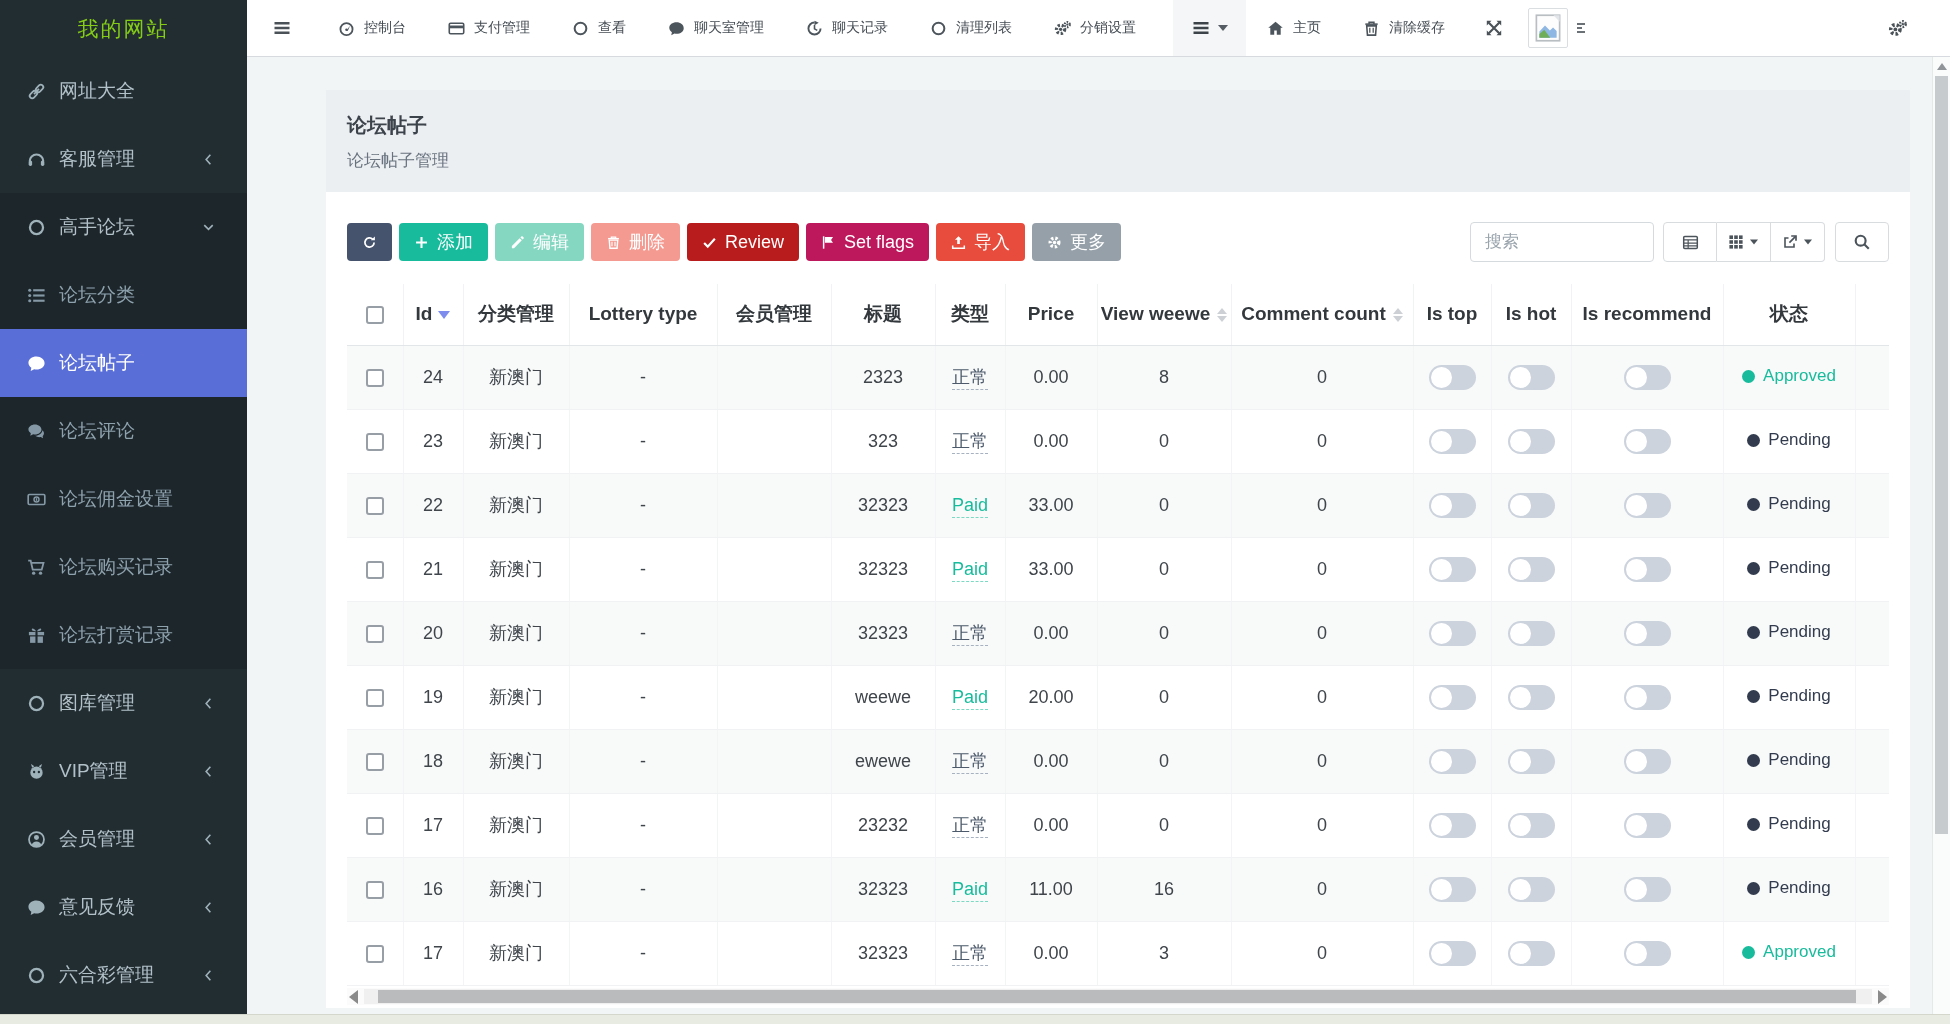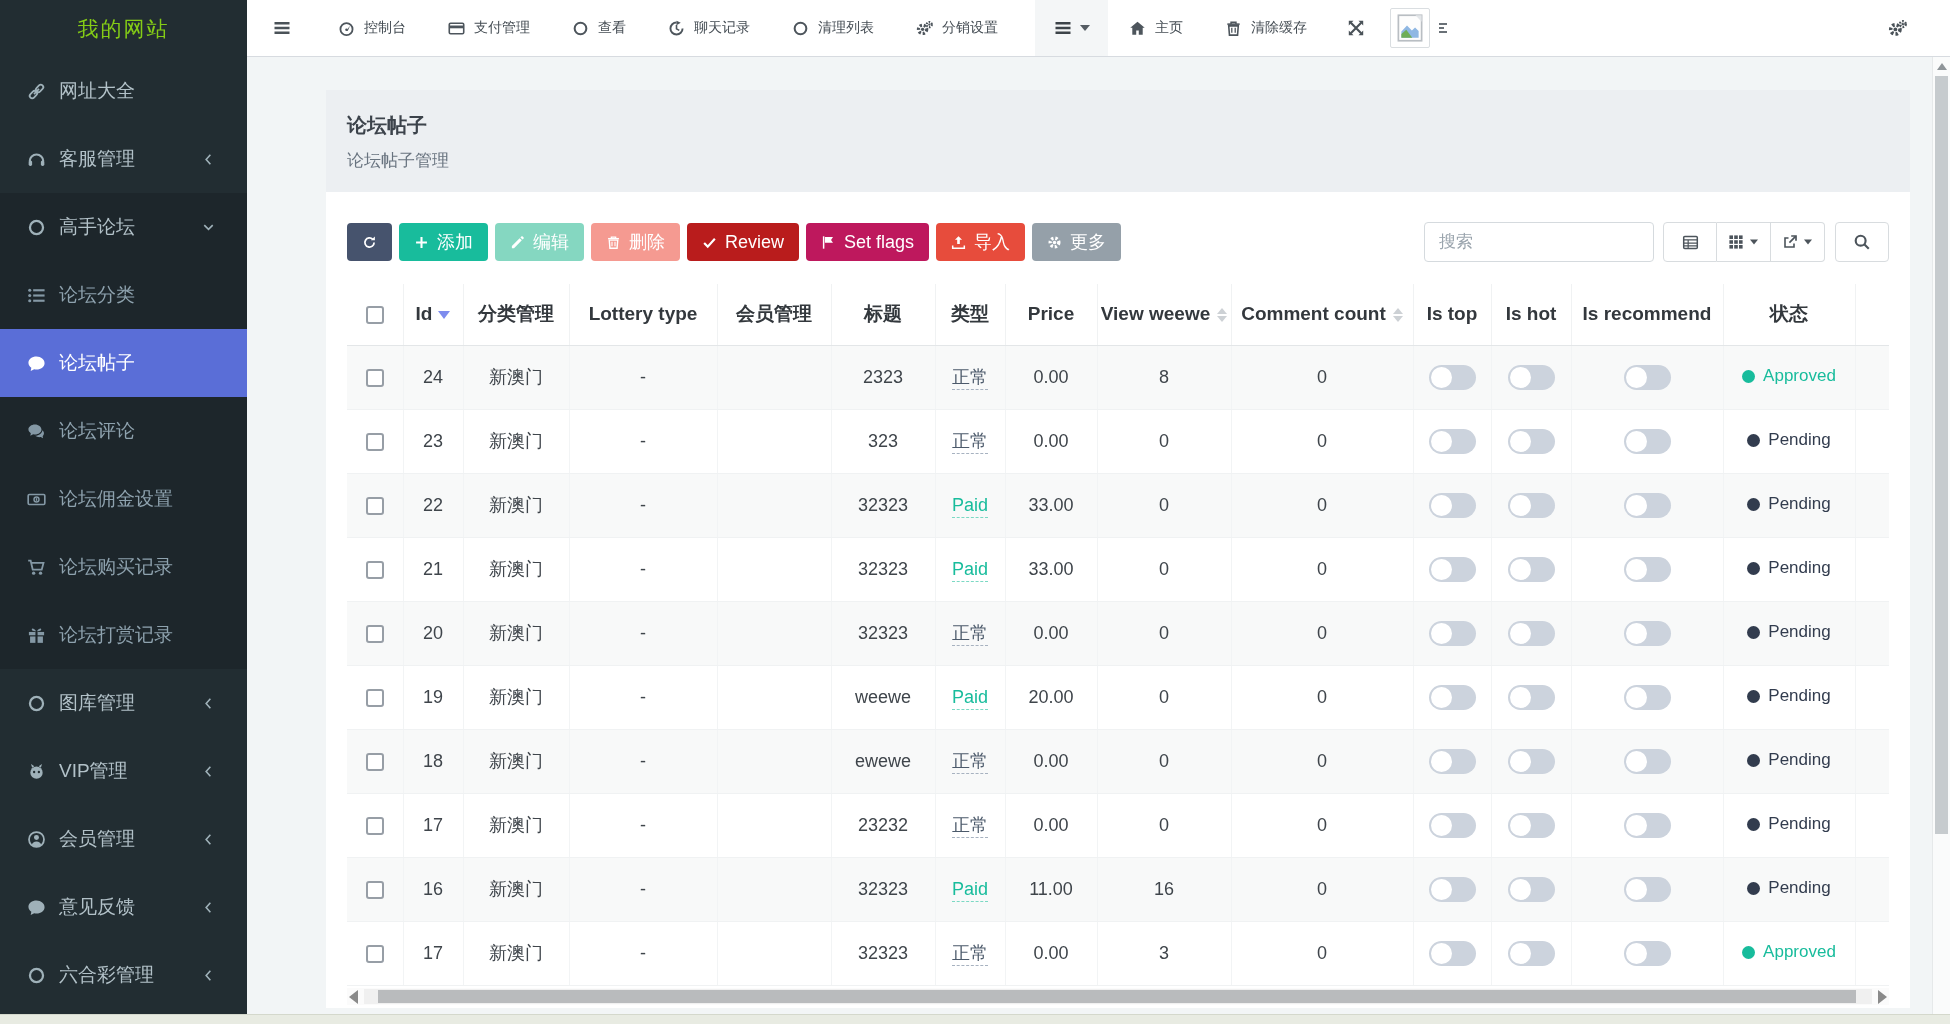--- a/index.html
+++ b/index.html
@@ -37,21 +37,21 @@
   
   .page-head { position:absolute; left:326px; top:90px; width:1584px; height:102px; background:#eceff2; padding:22px 0 0 21px; z-index:1; }
   .page-head h1 { font-size:20px; color:#3c434b; font-weight:bold; }
   .page-head .sub { margin-top:10px; font-size:17px; color:#68737f; }
 
   
   .panel { position:absolute; left:326px; top:192px; width:1584px; height:816px; background:#fff; z-index:1; }
   .toolbar { position:absolute; top:30px; left:21px; right:21px; height:40px; display:flex; align-items:center;justify-content:flex-end; }
   .tb-btn { height:38px; border:none; border-radius:4px; color:#fff; font-size:18px; display:inline-flex; align-items:center; gap:8px; padding:0 15px; margin-right:7px; cursor:pointer; font-family:inherit; }
   .tb-btn.icon-only { padding:0 15px; }
-  .search-input { margin-left:auto; width:230px; height:40px; border:1px solid #d5dade; border-radius:4px; font-size:17px; padding:0 14px; color:#555; outline:none; font-family:inherit; background:#fff; }
+  .search-input { margin-left:auto; width:184px; height:40px; border:1px solid #d5dade; border-radius:4px; font-size:17px; padding:0 14px; color:#555; outline:none; font-family:inherit; background:#fff; }
   .search-input::placeholder { color:#9aa4ad; }
   .btn-group { display:flex; margin-left:9px; height:40px; }
   .btn-group .gbtn { width:54px; height:40px; background:#fff; border:1px solid #d8dcdf; border-left-width:0; display:inline-flex; align-items:center; justify-content:center; gap:5px; color:#4c545b; cursor:pointer; }
   .btn-group .gbtn:first-child { border-left-width:1px; border-radius:4px 0 0 4px; }
   .btn-group .gbtn:last-child { border-radius:0 4px 4px 0; }
   .btn-group .gbtn .caret { border-top-color:#4c545b; transform:scale(.8); }
   .btn-search { margin-left:10px; width:54px; height:40px; background:#fff; border:1px solid #d8dcdf; border-radius:4px; display:inline-flex; align-items:center; justify-content:center; color:#4c545b; cursor:pointer; }
 
   
   .tablebox { position:absolute; top:92px; left:21px; width:1542px; }
@@ -311,20 +311,28 @@
         </span>
         <span>支付管理</span>
       </span>
       <span class="nav-item">
         <span class="ic">
           <svg viewBox="0 0 16 16" width="17" height="17" fill="currentColor">
             <circle cx="8" cy="8" r="5.5" fill="none" stroke="currentColor" stroke-width="1.9"></circle>
           </svg>
         </span>
         <span>查看</span>
+      </span>
+      <span class="nav-item">
+        <span class="ic">
+          <svg viewBox="0 0 16 16" width="17" height="17" fill="currentColor">
+            <path d="M8 2.2c-3.8 0-6.8 2.3-6.8 5.2 0 1.6.95 3.1 2.45 4.1l-.55 2.8 3-1.5c.6.1 1.2.2 1.9.2 3.8 0 6.8-2.3 6.8-5.3S11.8 2.2 8 2.2z"></path>
+          </svg>
+        </span>
+        <span>聊天室管理</span>
       </span>
       <span class="nav-item">
         <span class="ic">
           <svg viewBox="0 0 16 16" width="17" height="17" fill="currentColor">
             <path d="M13.7 8A5.7 5.7 0 1 1 8 2.3" fill="none" stroke="currentColor" stroke-width="1.8"></path>
             <path d="M8 .8 12 2.7 8 4.9z"></path>
             <path d="M8 4.8v3.5l2.6 1.5" fill="none" stroke="currentColor" stroke-width="1.5"></path>
           </svg>
         </span>
         <span>聊天记录</span>

